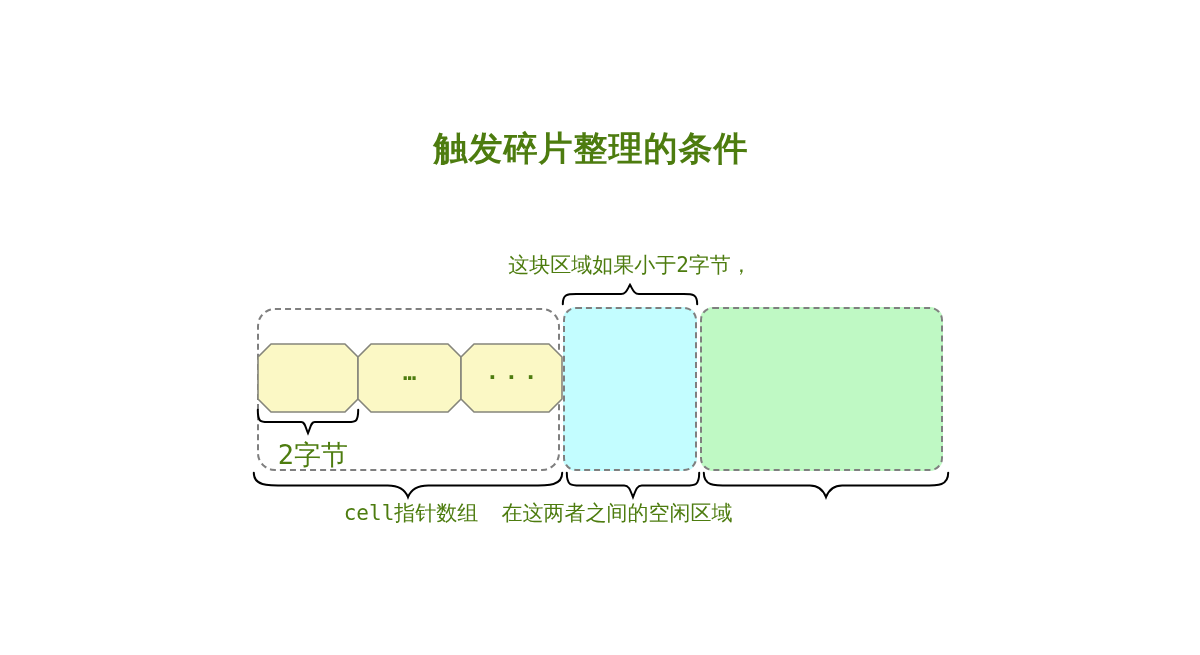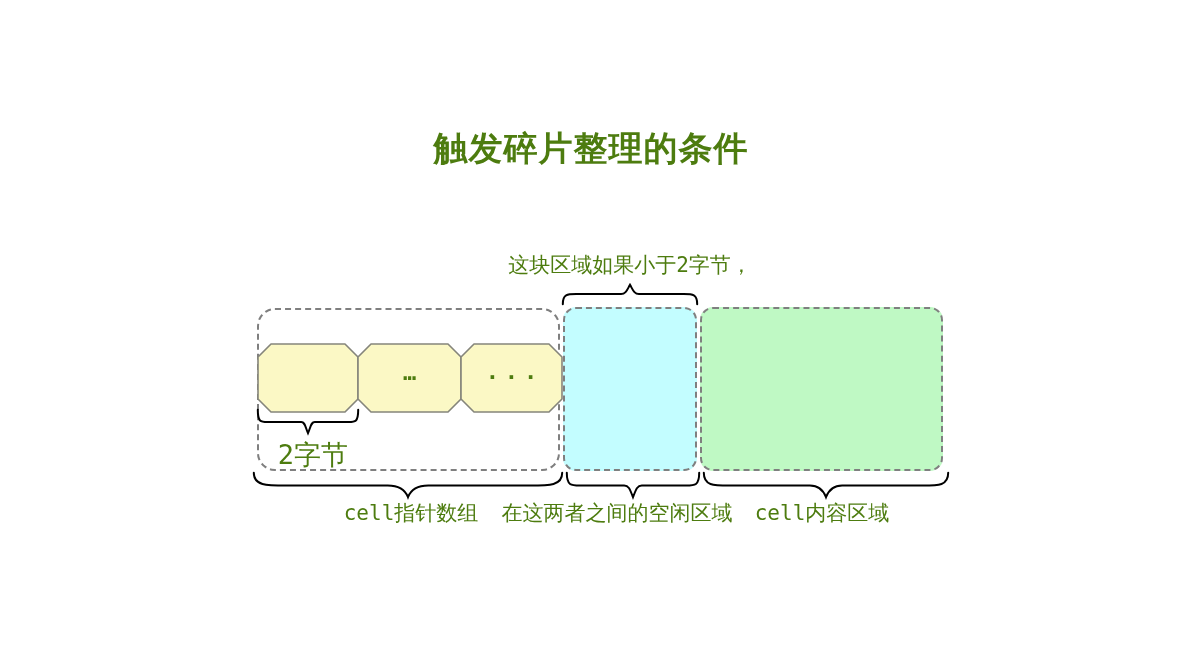--- a/index.html
+++ b/index.html
@@ -76,15 +76,14 @@
     </svg>
   <svg class="brace" style="left:565px;top:471px" width="136" height="28">
       <path d="M 1.8 1.8 C 1.8 14.56, 6.12 14.56, 14.96 14.56 L 59.16 14.56 C 63.919999999999995 14.56, 65 18.560000000000002, 68 26.2 C 71 18.560000000000002, 72.08 14.56, 76.83999999999999 14.56 L 121.04 14.56 C 129.88 14.56, 134.2 14.56, 134.2 1.8" fill="none" stroke="#000000" stroke-width="2" stroke-linecap="round"></path>
     </svg>
   <svg class="brace" style="left:702px;top:471px" width="248" height="28">
       <path d="M 1.8 1.8 C 1.8 14.56, 11.16 14.56, 27.28 14.56 L 107.88 14.56 C 116.55999999999999 14.56, 121 18.560000000000002, 124 26.2 C 127 18.560000000000002, 131.44 14.56, 140.11999999999998 14.56 L 220.72 14.56 C 236.84 14.56, 246.2 14.56, 246.2 1.8" fill="none" stroke="#000000" stroke-width="2" stroke-linecap="round"></path>
     </svg>
 
   <div class="caption c1">cell指针数组</div>
   <div class="caption c2">在这两者之间的空闲区域</div>
-  <div class="caption c3">cell内容区域</div>
 
 </div>
 
 </body></html>

